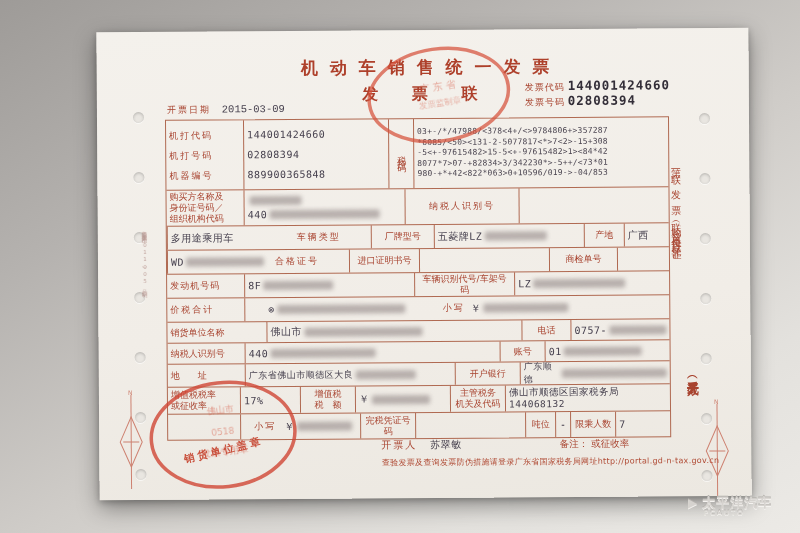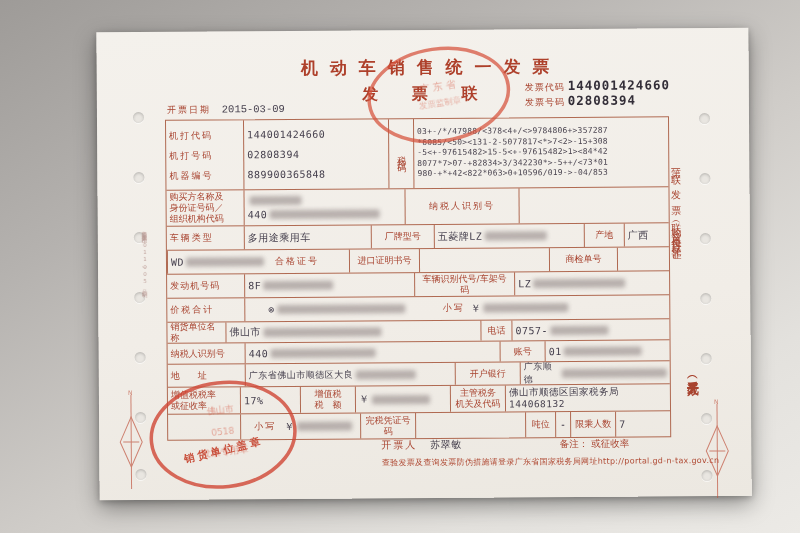--- a/index.html
+++ b/index.html
@@ -132,25 +132,25 @@
           <span><span>440</span><span class="redact" style="width:110px"></span></span>
         </div>
           </div>
         <div class="cell bl labc" style="width:114px">
             <span class="lab" style="letter-spacing:2px">纳税人识别号</span>
           </div>
         <div class="cell bl" style="flex:1"></div>
       </div>
 
       <div class="trow" style="height:24px">
-        <div class="cell" style="width:77px">
-            <span class="lab" style="letter-spacing:2px">车辆类型</span>
-          </div>
         <div class="cell bl" style="width:127px">
             <span class="mval">多用途乘用车</span>
+          </div>
+        <div class="cell" style="width:77px">
+            <span class="lab" style="letter-spacing:2px">车辆类型</span>
           </div>
         <div class="cell bl labc" style="width:63px">
             <span class="lab">厂牌型号</span>
           </div>
         <div class="cell bl" style="width:150px">
             <span class="mval">五菱牌LZ</span>
             <span class="redact" style="width:62px"></span>
           </div>
         <div class="cell bl labc" style="width:40px">
             <span class="lab">产地</span>
@@ -202,28 +202,28 @@
         <div class="cell bl" style="flex:1">
           <span class="mval" style="margin-left:20px">⊗</span>
           <span class="redact" style="width:128px"></span>
           <span class="lab" style="margin-left:38px;letter-spacing:2px">小写</span>
           <span class="mval" style="margin-left:6px">￥</span>
           <span class="redact" style="width:85px"></span>
         </div>
       </div>
 
       <div class="trow" style="height:21px">
-        <div class="cell" style="width:58px">
+        <div class="cell" style="width:99px">
             <span class="lab">销货单位名称</span>
           </div>
         <div class="cell bl" style="width:255px">
             <span class="mval">佛山市</span>
             <span class="redact" style="width:118px"></span>
           </div>
-        <div class="cell bl labc" style="width:31px">
+        <div class="cell bl labc" style="width:49px">
             <span class="lab">电话</span>
           </div>
         <div class="cell bl" style="flex:1">
             <span class="mval">0757-</span>
             <span class="redact" style="width:58px"></span>
           </div>
       </div>
 
       <div class="trow" style="height:21px">
         <div class="cell" style="width:77px">
@@ -359,14 +359,19 @@
       <g stroke="#c05540" stroke-width="1" fill="none" opacity="0.7">
         <line x1="20" y1="8" x2="20" y2="102"></line>
         <path d="M20,30 L31,55 L20,80 L9,55 Z"></path>
         <line x1="12" y1="55" x2="28" y2="55"></line>
       </g>
       <text x="17" y="8" font-size="6" fill="#c05540" opacity="0.7">N</text>
     </svg>
 
   </div>
 
+  <div class="wm">
+    <span style="font-size:12px">▶</span>
+    <span class="b">太平洋汽车</span>
+    <div class="s" style="margin-left:16px">PCAUTO</div>
+  </div>
 
 </div>
 
 </body></html>

